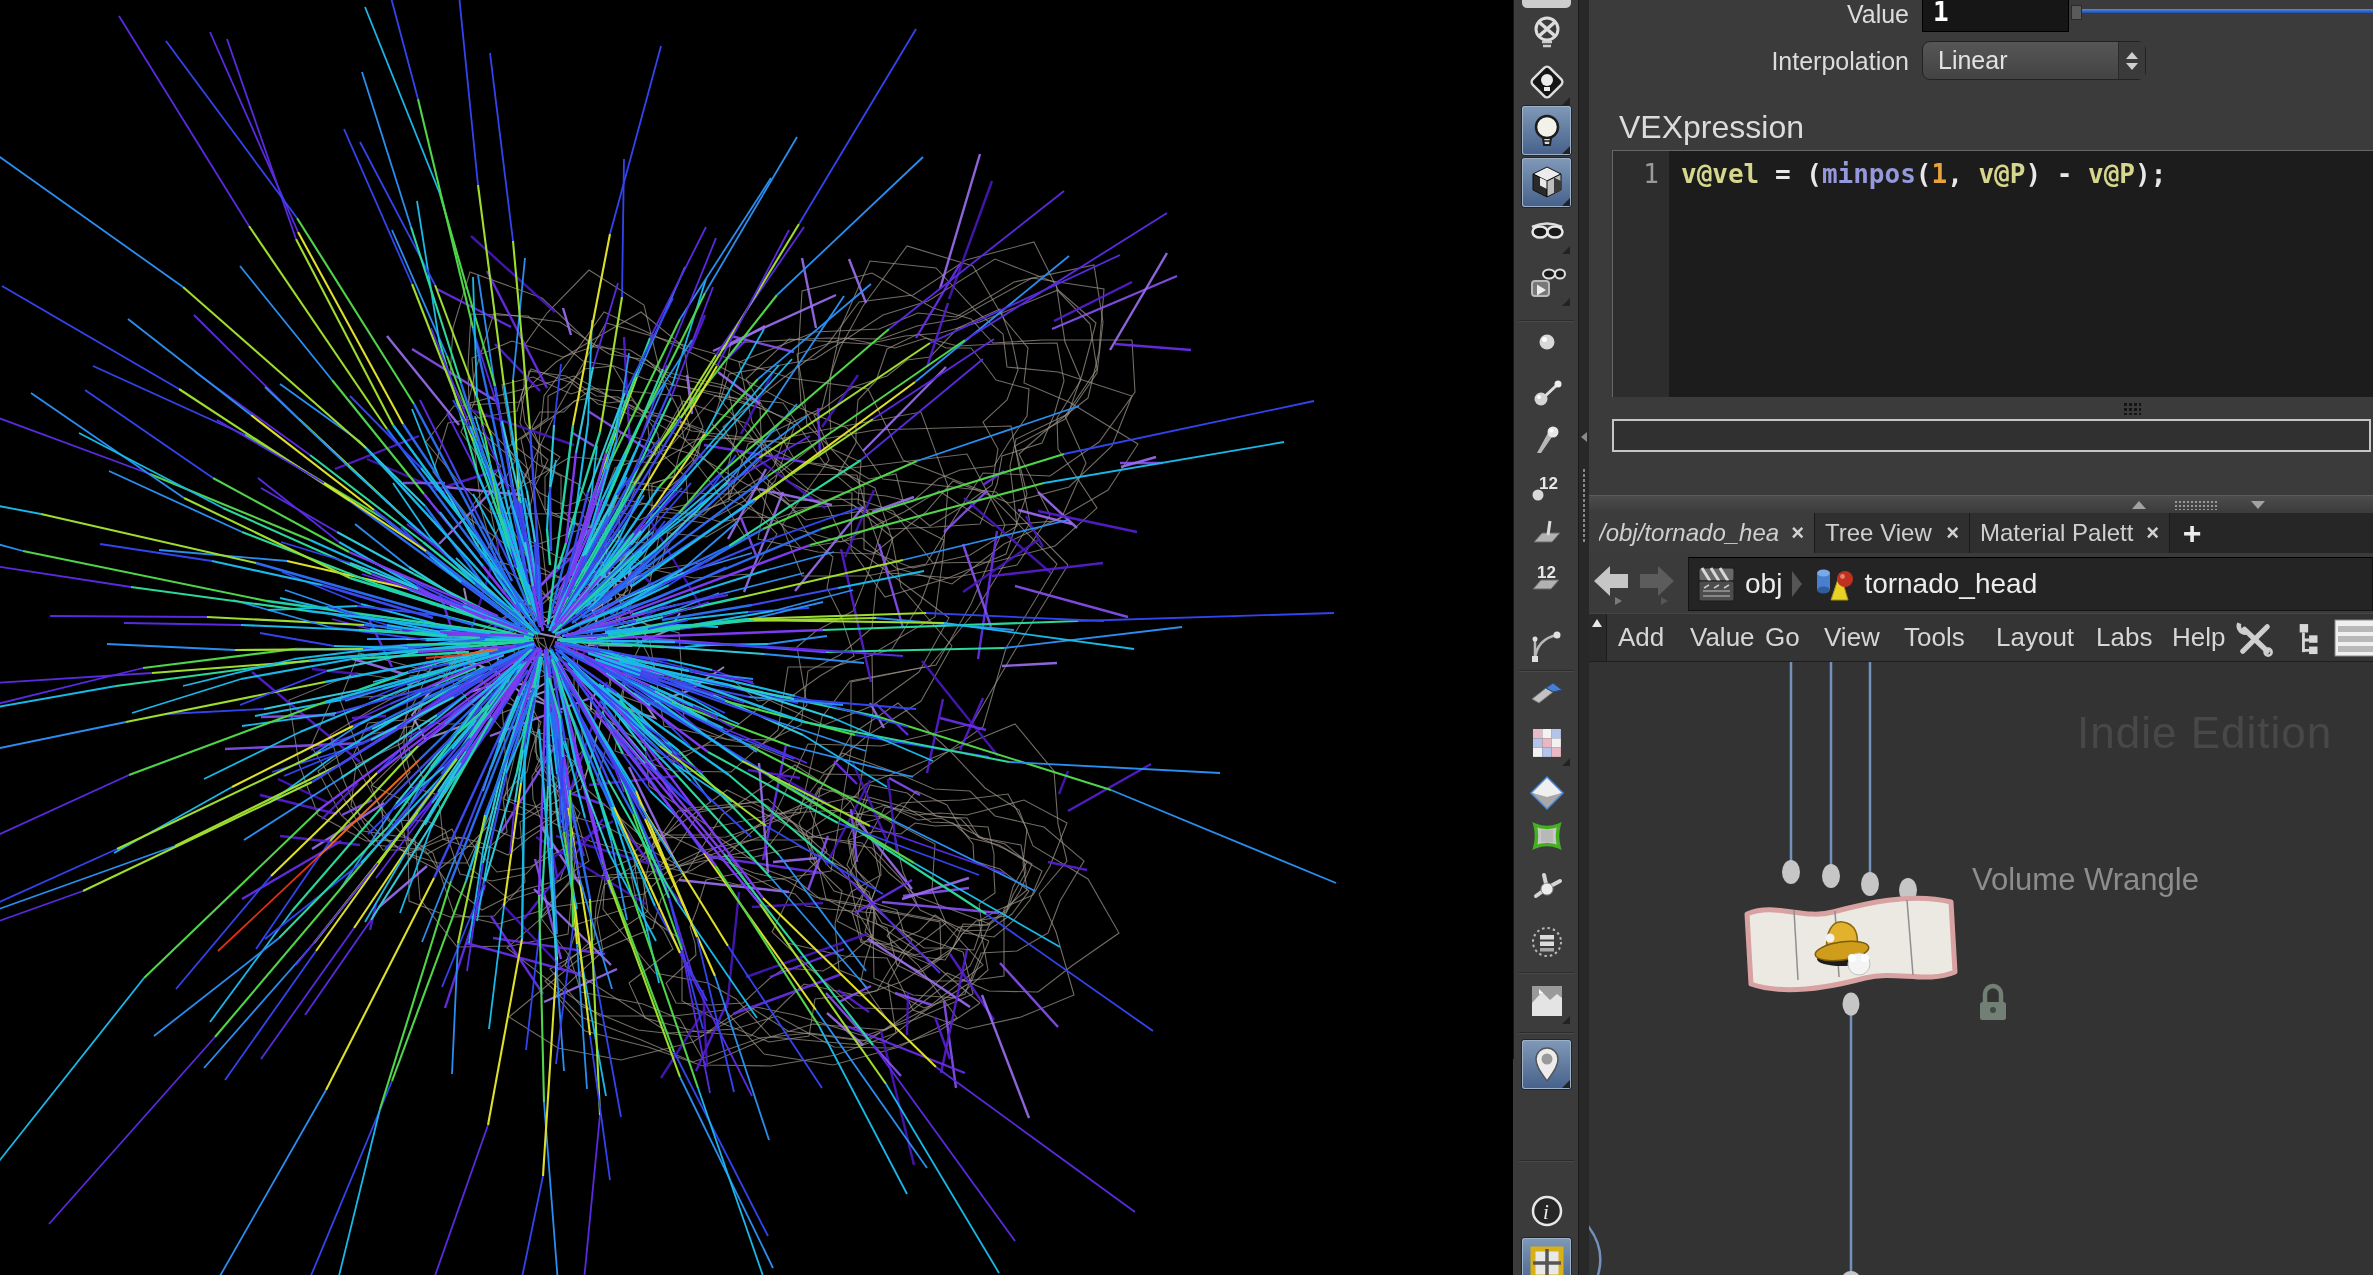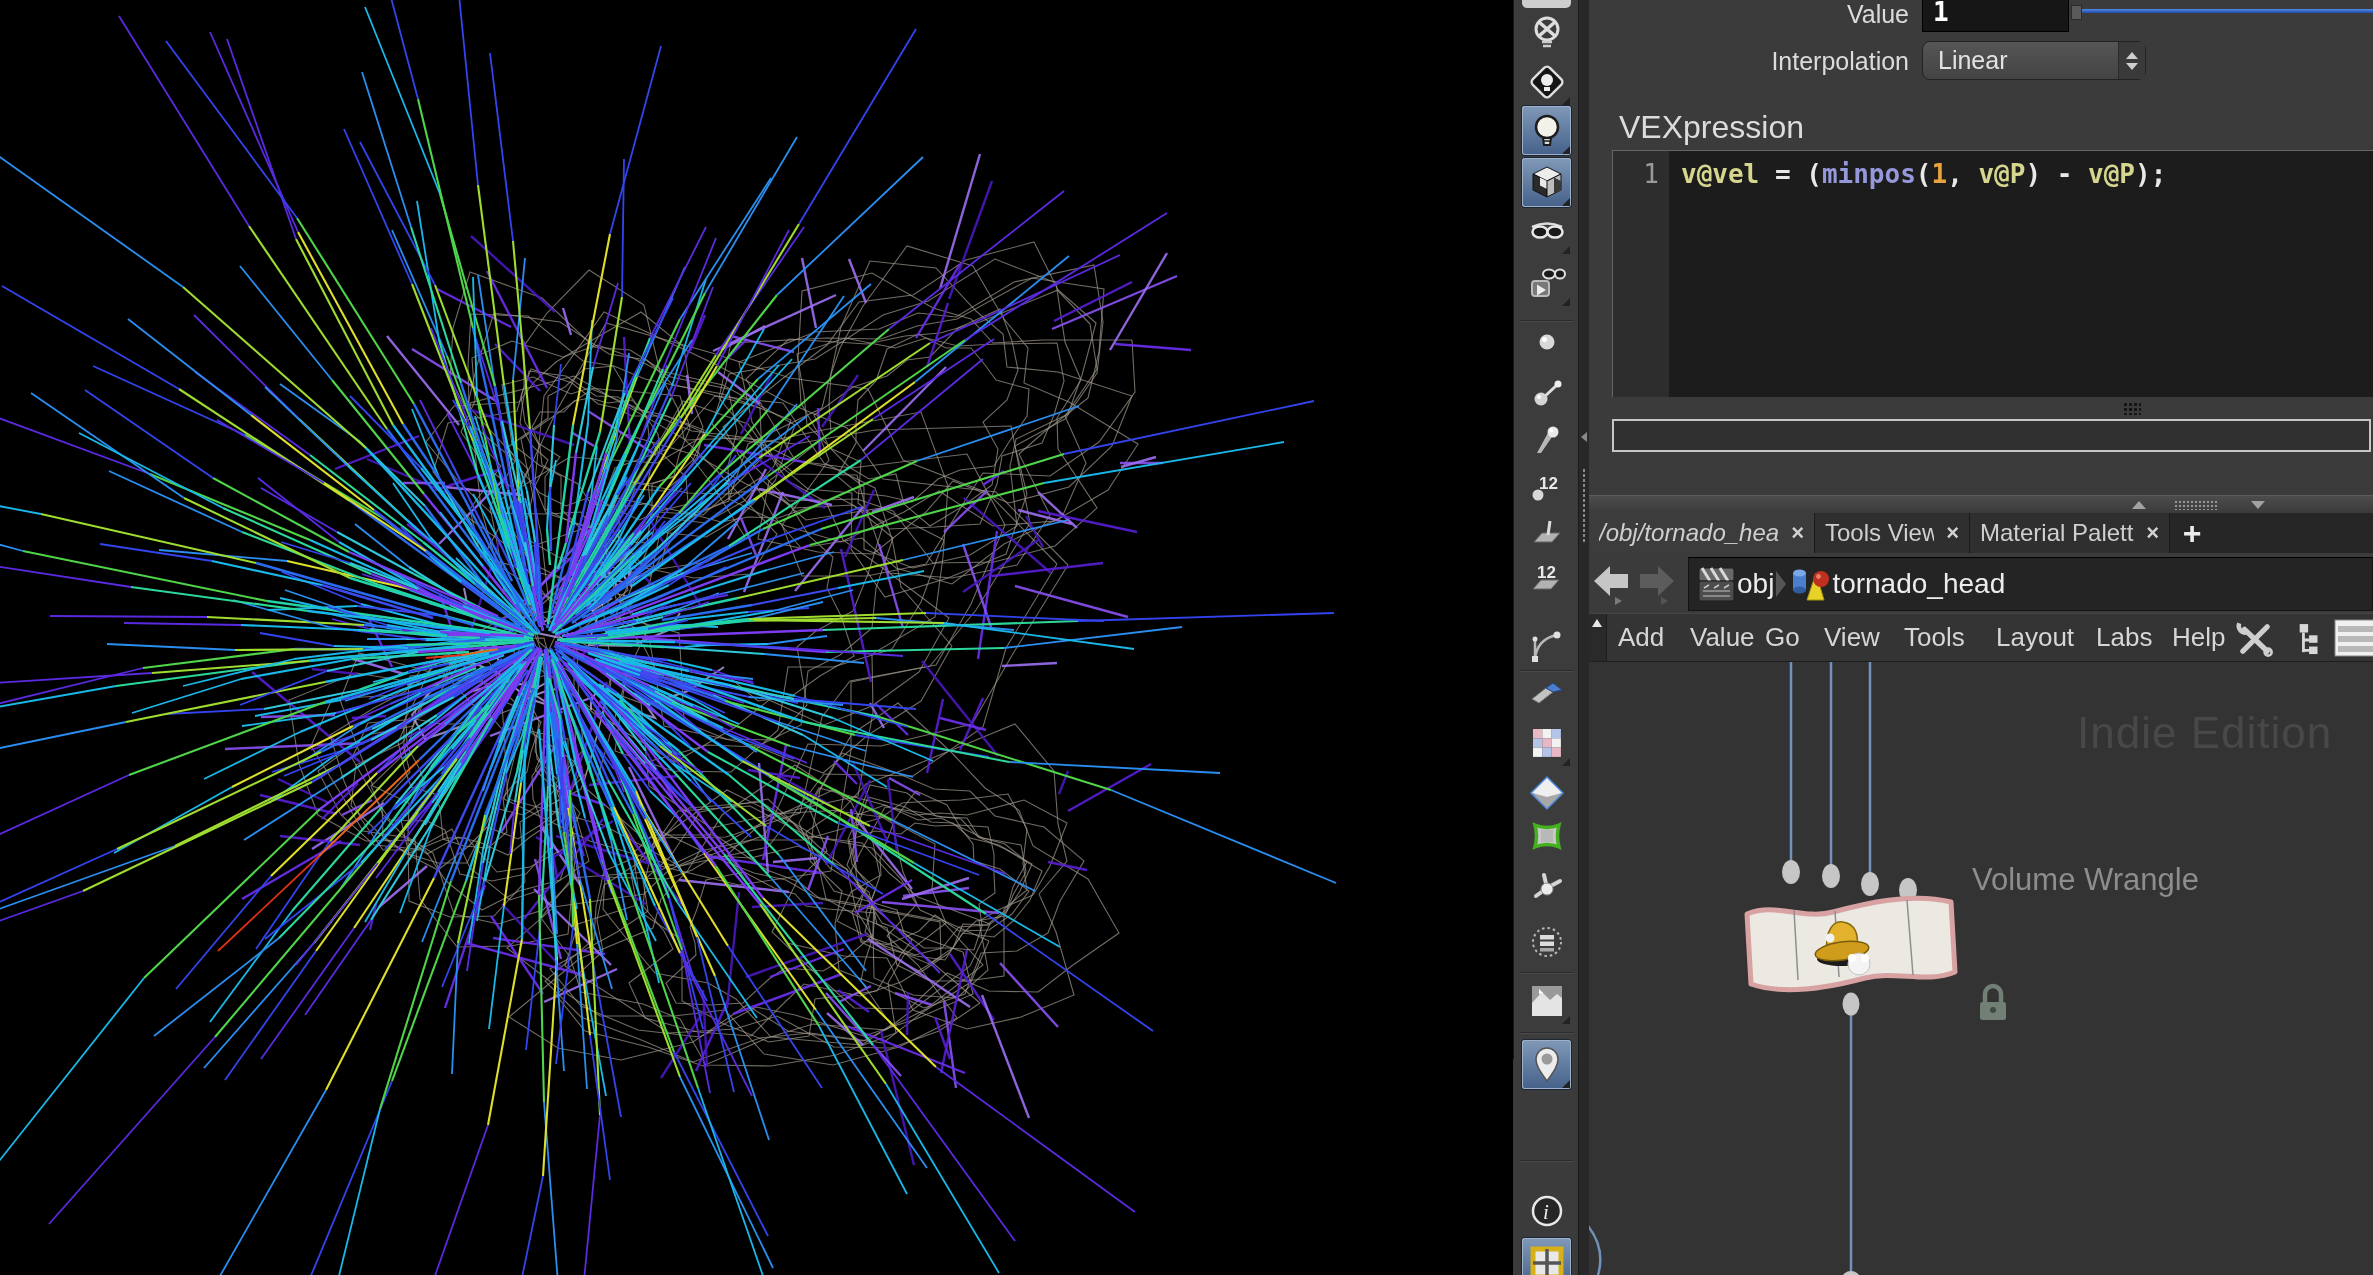--- a/index.html
+++ b/index.html
@@ -55,21 +55,21 @@
   .tab{height:40px;display:flex;align-items:center;box-sizing:border-box;border-right:1px solid #1a1a1a;background:#2f2f2f;padding:0 10px;}
   .tab.active{background:#3c3c3c;}
   .tab .tlabel{font-size:24px;color:#cfcfcf;white-space:nowrap;overflow:hidden;}
   .tab.active .tlabel{font-style:italic;}
   .tab .tclose{margin-left:auto;padding-left:12px;font-size:22px;font-weight:bold;color:#d2d2d2;}
   .tab-plus{width:44px;height:40px;display:flex;align-items:center;justify-content:center;font-size:32px;font-weight:bold;color:#ececec;}
   
   .pathrow{position:absolute;left:0;top:553px;width:784px;height:60px;background:#3b3b3b;}
   .navbtn{position:absolute;top:8px;}
   .pathbox{position:absolute;left:99px;top:4px;width:685px;height:54px;background:#242424;border:1px solid #141414;border-top-color:#000;
-      display:flex;align-items:center;box-sizing:border-box;gap:0;padding-left:6px;}
+      display:flex;align-items:center;box-sizing:border-box;gap:8px;padding-left:6px;}
   .ptext{font-size:28px;color:#ececec;white-space:nowrap;}
   .pchev{width:0;height:0;border-top:13px solid transparent;border-bottom:13px solid transparent;border-left:10px solid #555;margin:0 2px;}
   
   .menurow{position:absolute;left:0;top:613px;width:784px;height:49px;background:#343434;border-top:1px solid #454545;border-bottom:1px solid #1e1e1e;box-sizing:border-box;}
   .ministrip{position:absolute;left:0;top:0;width:17px;height:100%;background:#2a2a2a;border-right:1px solid #1c1c1c;}
   .ministrip::before{content:'';position:absolute;left:3px;top:5px;border-left:5px solid transparent;border-right:5px solid transparent;border-bottom:8px solid #e8e8e8;}
   .menu-item{position:absolute;top:0;height:47px;line-height:47px;font-size:26px;color:#d6d6d6;}
   .menu-icon{position:absolute;top:4px;}
   
   .network{position:absolute;left:0;top:662px;width:784px;height:613px;background:#333;overflow:hidden;}
@@ -1560,21 +1560,21 @@
       <div class="ds-grip"></div>
       <div class="ds-dn"></div>
     </div>
 
     <div class="tabbar" id="tabbar">
         <div class="tab active" style="width: 226px;">
           <span class="tlabel">/obj/tornado_head</span>
           <span class="tclose">×</span>
         </div>
         <div class="tab" style="width: 155px;">
-          <span class="tlabel">Tools View</span>
+          <span class="tlabel">Tree View</span>
           <span class="tclose">×</span>
         </div>
         <div class="tab" style="width: 200px;">
           <span class="tlabel">Material Palette</span>
           <span class="tclose">×</span>
         </div>
         <div class="tab-plus">+</div>
       </div>
 
     <div class="pathrow">

